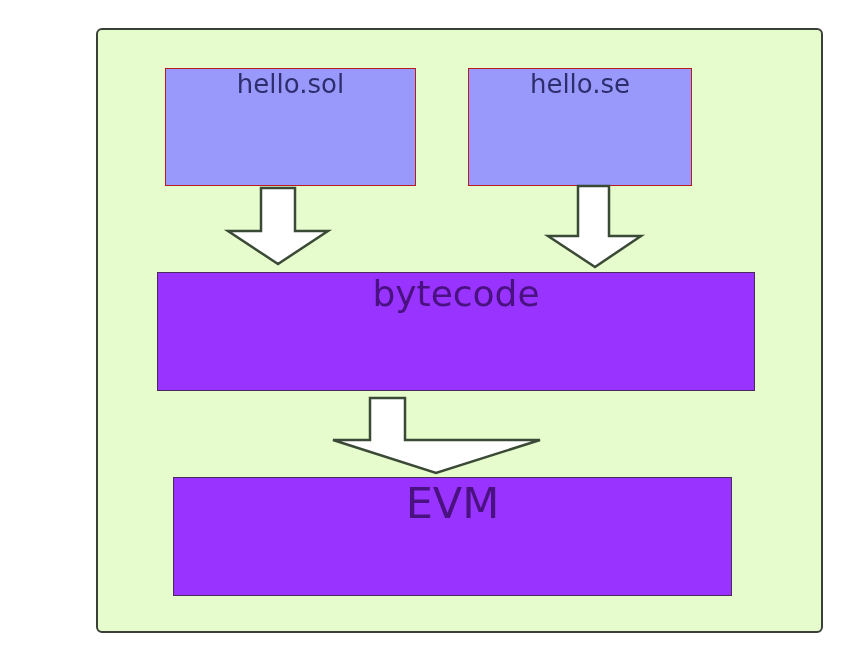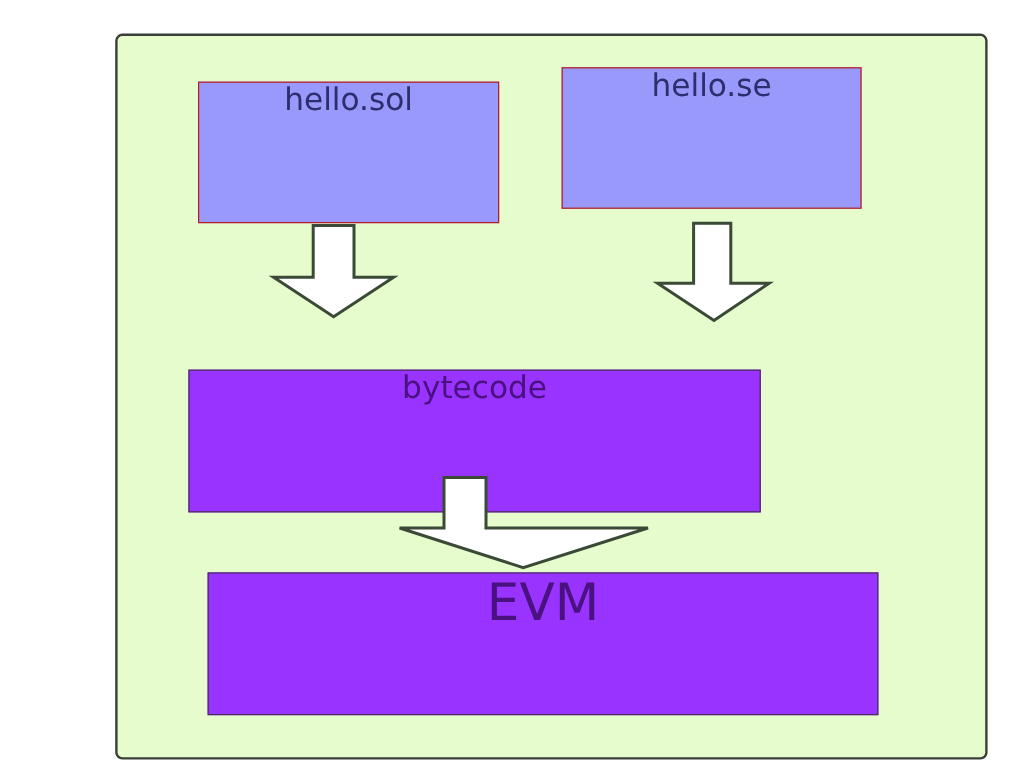--- a/index.html
+++ b/index.html
@@ -12,22 +12,22 @@
     background: #e6fccc; border: 2px solid #3a3f38; border-radius: 6px;
     box-sizing: border-box;
   }
   .box {
     position: absolute; box-sizing: border-box; border: 1px solid #b91c1c;
     display: flex; align-items: flex-start; justify-content: center;
   }
   .box.source { background: #9999fb; color: #2e2e6e; font-size: 26px; }
   .box.code { background: #9933ff; color: #4a1180; border-color: #4b2a60; }
   #box-sol { left: 165px; top: 68px; width: 251px; height: 118px; }
-  #box-se  { left: 468px; top: 56px; width: 250px; height: 118px; }
-  #box-bytecode { left: 157px; top: 272px; width: 477px; height: 119px; font-size: 26px; margin-top: 36px; }
+  #box-se  { left: 468px; top: 68px; width: 224px; height: 118px; }
+  #box-bytecode { left: 157px; top: 272px; width: 598px; height: 119px; font-size: 36px; }
   #box-evm { left: 173px; top: 477px; width: 559px; height: 119px; font-size: 43px; }
   svg.arrows { position: absolute; left: 0; top: 0; }
 </style>
 </head>
 <body>
 
 <div class="container"></div>
 
 <div class="box source" id="box-sol">
   <span>hello.sol</span>

